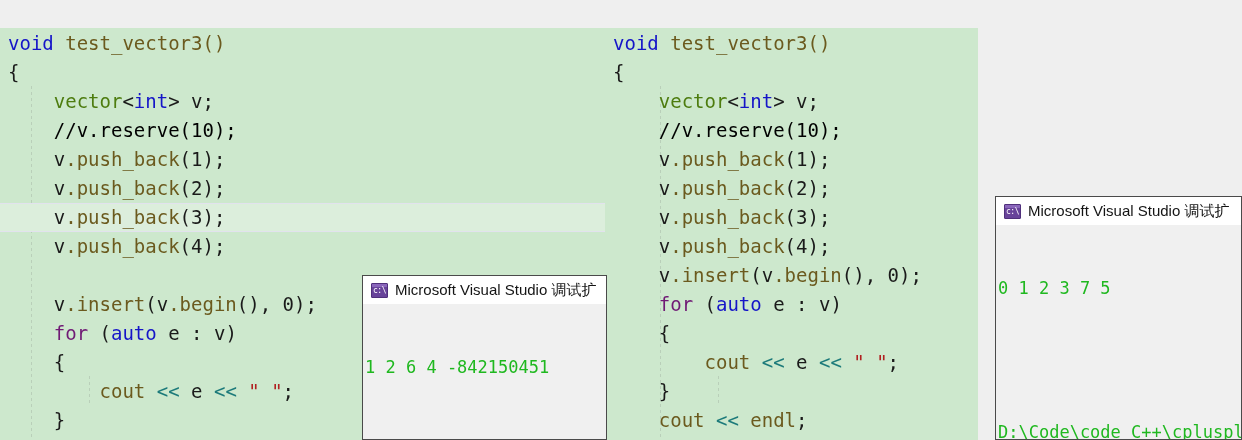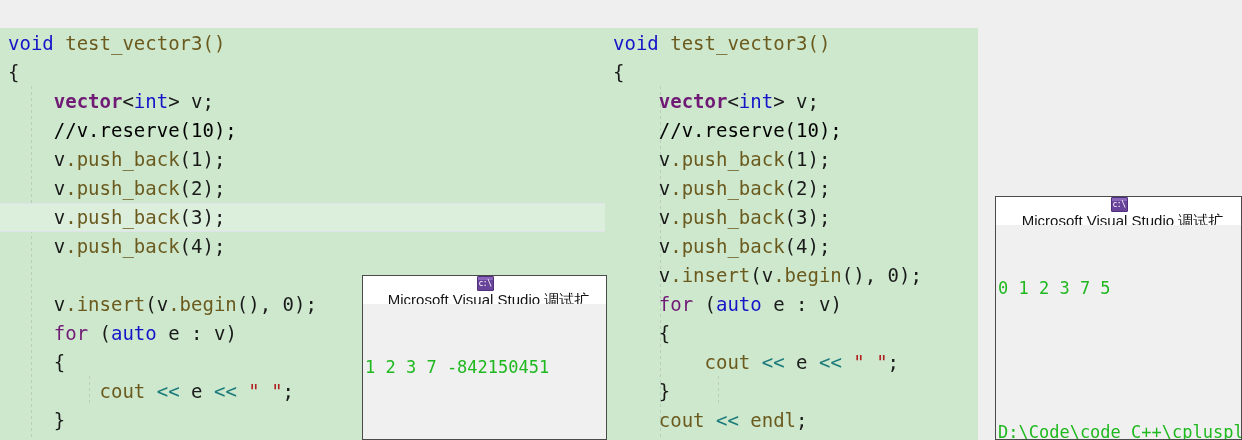--- a/index.html
+++ b/index.html
@@ -39,21 +39,21 @@
     pointer-events:none;
   }
   #editor-left .guide.g1{left:31px;}
   #editor-left .guide.g2{left:89px;top:348px;height:29px;}
   #editor-right .guide.g1{left:55px;}
   #editor-right .guide.g2{left:113px;top:348px;height:29px;}
 
   
   .kw{color:#1515c8;}        
   .kw2{color:#701a75;}       
-  .type{color:#701a75;font-weight:bold;}      
+  .type{color:#4d7c0f;}      
   .fn{color:#6b5a1e;}        
   .cmt{color:#000000;}       
   .str{color:#b02020;}       
   .op{color:#1c7a7a;}        
   .pl{color:#1a1a1a;}        
 
   
   .console{
     position:absolute;
     background:#f0f0f0;
@@ -61,21 +61,21 @@
     box-sizing:border-box;
     overflow:hidden;
   }
   #console-1{left:362px;top:275px;width:245px;height:165px;}
   #console-2{left:995px;top:196px;width:247px;height:244px;}
 
   .console-titlebar{
     height:28px;background:#ffffff;
     display:flex;align-items:center;
     padding-left:8px;
-    overflow:hidden;white-space:nowrap;flex-direction:column;
+    overflow:hidden;white-space:nowrap;
   }
   .console-icon{
     width:17px;height:15px;flex:0 0 auto;
     background:#68439a;border:1px solid #50307c;
     border-radius:1px;
     position:relative;margin-right:7px;
     box-sizing:border-box;
   }
   .console-icon::before{
     content:"";position:absolute;left:0;right:0;top:0;height:3px;
@@ -147,21 +147,21 @@
       <div class="code-line"><span class="pl">    </span><span class="fn">cout</span><span class="op"> &lt;&lt; </span><span class="fn">endl</span><span class="pl">;</span></div>
     </div>
 </div>
 
 <div class="console" id="console-1">
   <div class="console-titlebar">
     <span class="console-icon"></span>
     <span class="console-title">Microsoft Visual Studio 调试扩</span>
   </div>
   <div class="console-body">
-    <div>1 2 3 7 -842150451</div>
+    <div>1 2 6 4 -842150451</div>
     <div class="blank"></div>
     
     
   </div>
 </div>
 
 <div class="console" id="console-2">
   <div class="console-titlebar">
     <span class="console-icon"></span>
     <span class="console-title">Microsoft Visual Studio 调试扩</span>

